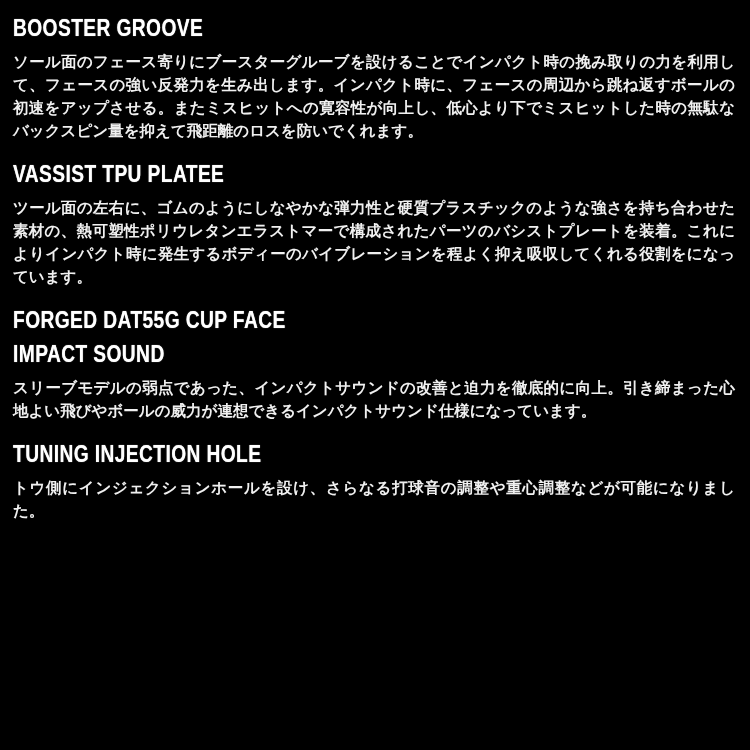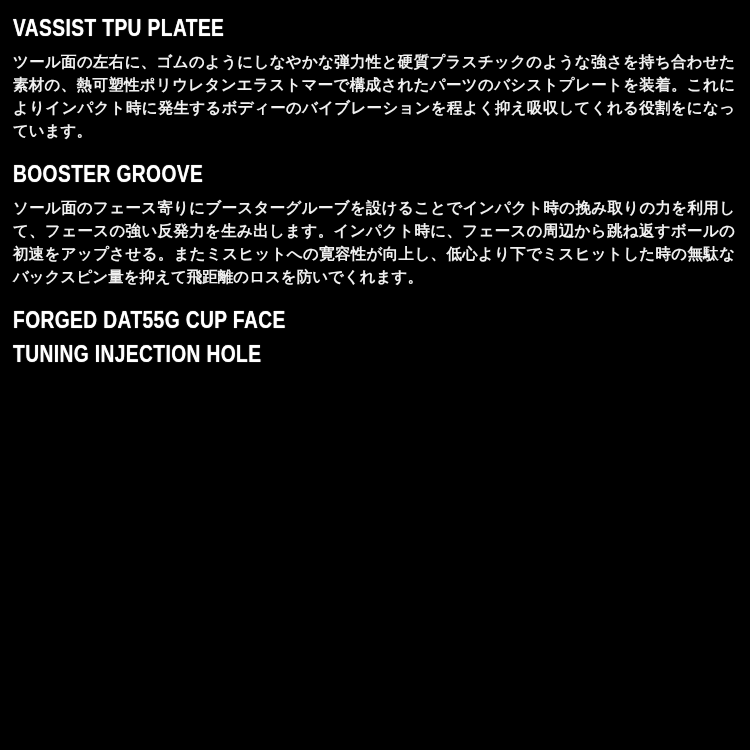--- a/index.html
+++ b/index.html
@@ -42,32 +42,37 @@
     text-align: justify;
     margin: 0 0 20px 0;
   }
 </style>
 </head>
 <body>
 
 <div class="page">
 
   <div class="section">
-    <h2 class="section-heading">VASSIST TPU PLATEE</h2>
-    <p class="section-body">ツール面の左右に、ゴムのようにしなやかな弾力性と硬質プラスチックのような強さを持ち合わせた素材の、熱可塑性ポリウレタンエラストマーで構成されたパーツのバシストプレートを装着。これによりインパクト時に発生するボディーのバイブレーションを程よく抑え吸収してくれる役割をになっています。</p>
+    <h2 class="section-heading">BOOSTER GROOVE</h2>
+    <p class="section-body">ソール面のフェース寄りにブースターグルーブを設けることでインパクト時の挽み取りの力を利用して、フェースの強い反発力を生み出します。インパクト時に、フェースの周辺から跳ね返すボールの初速をアップさせる。またミスヒットへの寛容性が向上し、低心より下でミスヒットした時の無駄なバックスピン量を抑えて飛距離のロスを防いでくれます。</p>
   </div>
 
   <div class="section">
-    <h2 class="section-heading">BOOSTER GROOVE</h2>
-    <p class="section-body">ソール面のフェース寄りにブースターグルーブを設けることでインパクト時の挽み取りの力を利用して、フェースの強い反発力を生み出します。インパクト時に、フェースの周辺から跳ね返すボールの初速をアップさせる。またミスヒットへの寛容性が向上し、低心より下でミスヒットした時の無駄なバックスピン量を抑えて飛距離のロスを防いでくれます。</p>
+    <h2 class="section-heading">VASSIST TPU PLATEE</h2>
+    <p class="section-body">ツール面の左右に、ゴムのようにしなやかな弾力性と硬質プラスチックのような強さを持ち合わせた素材の、熱可塑性ポリウレタンエラストマーで構成されたパーツのバシストプレートを装着。これによりインパクト時に発生するボディーのバイブレーションを程よく抑え吸収してくれる役割をになっています。</p>
   </div>
 
   <div class="section">
     <h2 class="section-heading">FORGED DAT55G CUP FACE</h2>
   </div>
 
 
+  <div class="section">
+    <h2 class="section-heading">IMPACT SOUND</h2>
+    <p class="section-body">スリーブモデルの弱点であった、インパクトサウンドの改善と迫力を徹底的に向上。引き締まった心地よい飛びやボールの威力が連想できるインパクトサウンド仕様になっています。</p>
+  </div>
 
   <div class="section">
     <h2 class="section-heading">TUNING INJECTION HOLE</h2>
+    <p class="section-body">トウ側にインジェクションホールを設け、さらなる打球音の調整や重心調整などが可能になりました。</p>
   </div>
 
 </div>
 
 </body></html>

